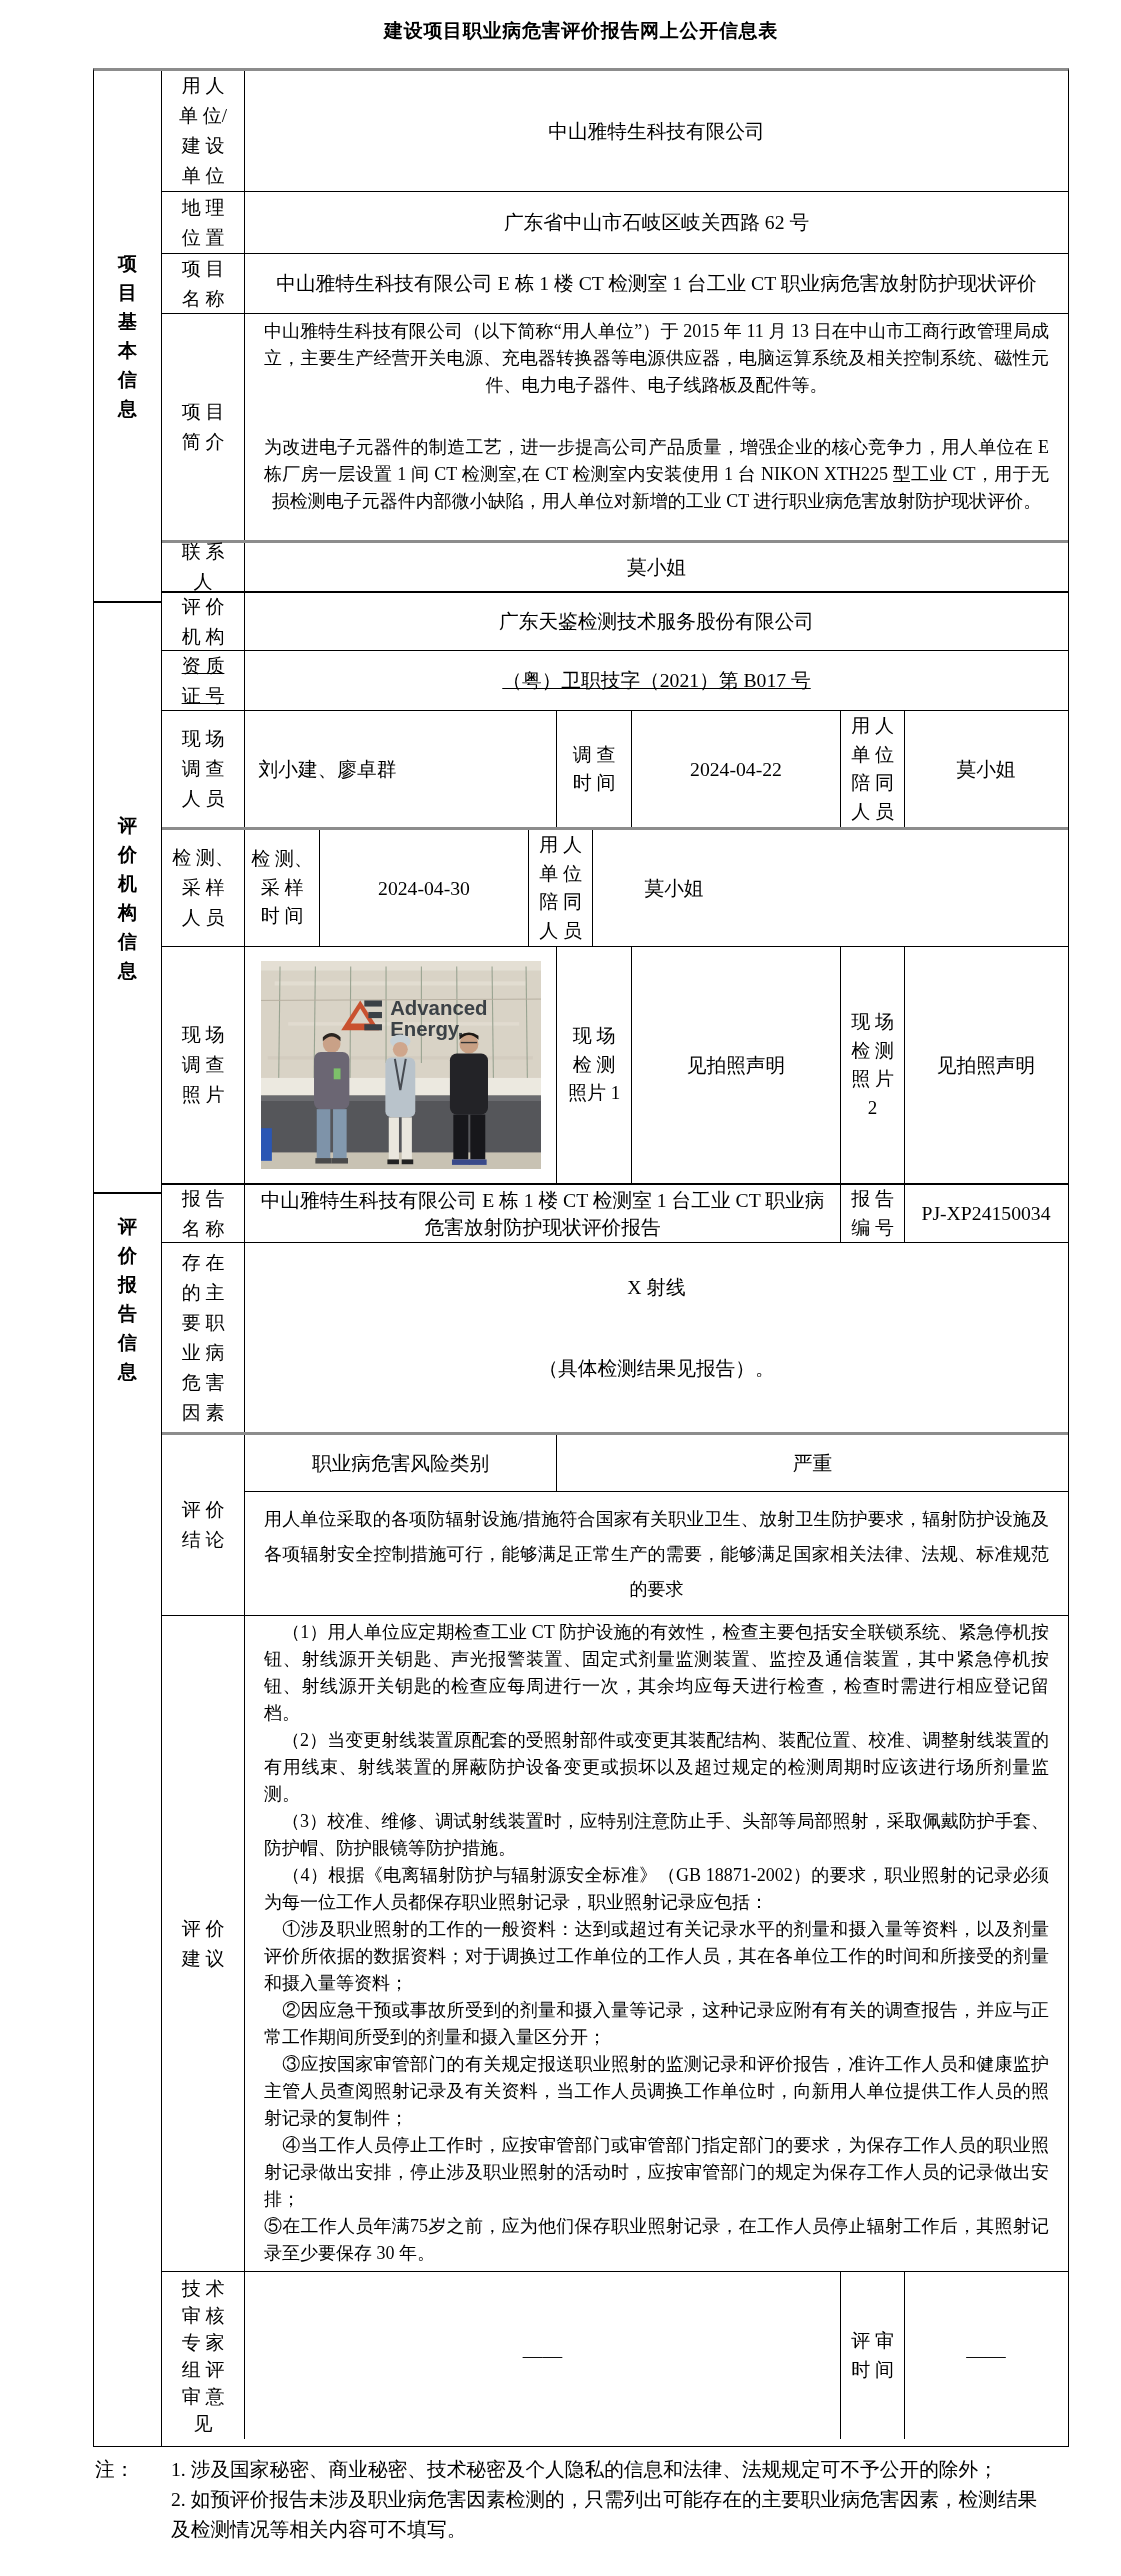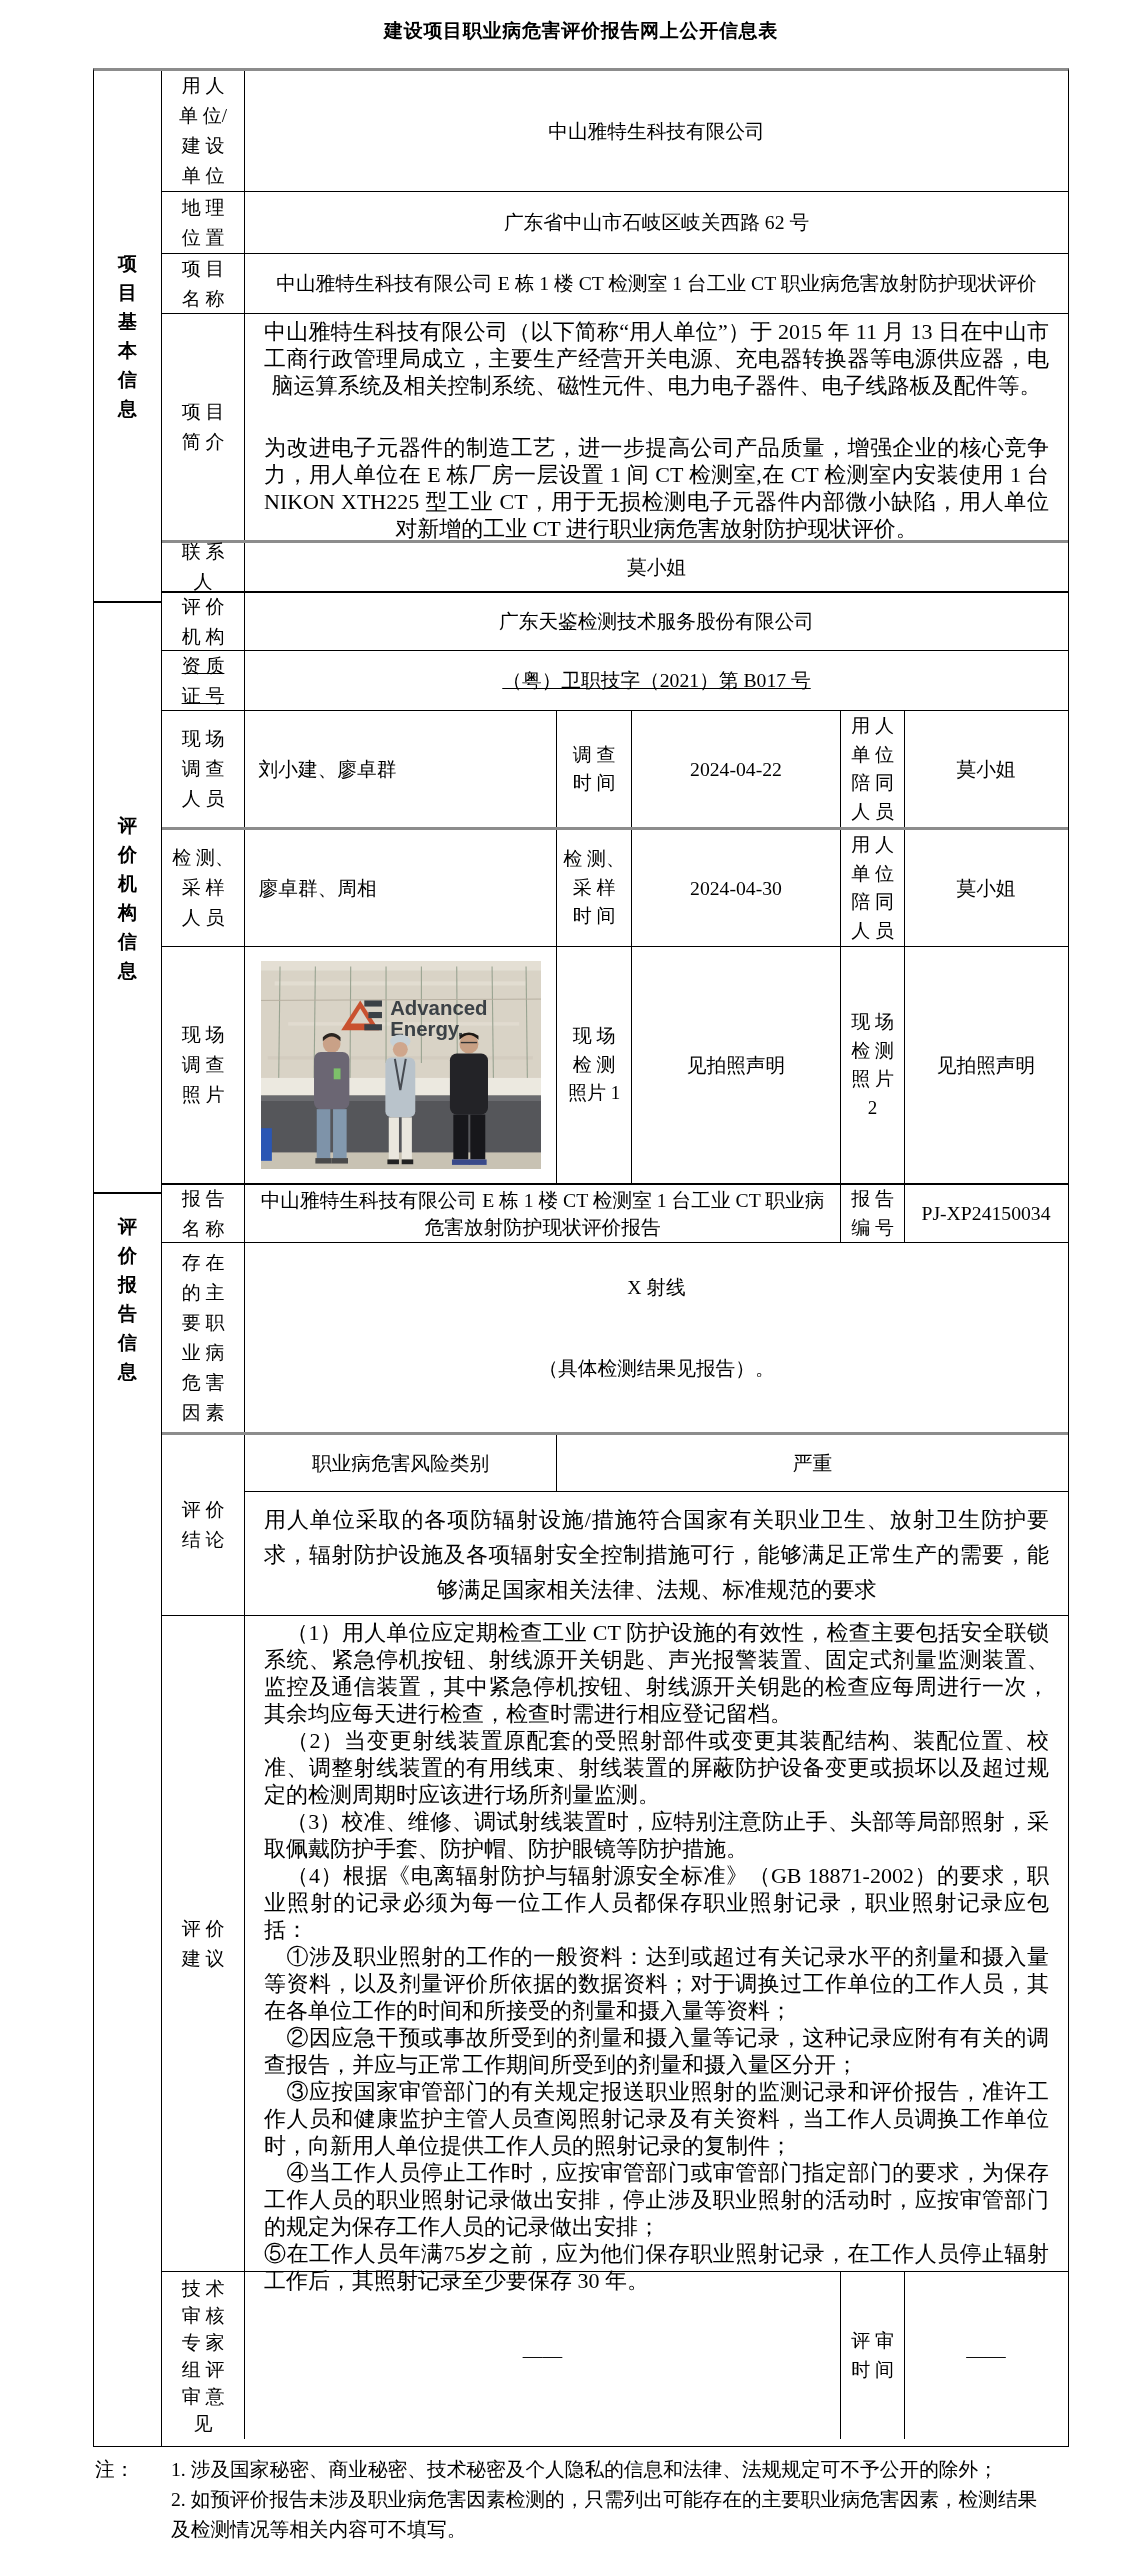--- a/index.html
+++ b/index.html
@@ -35,21 +35,21 @@
        justify-content:center;align-items:center;text-align:center;font-size:19px;
        line-height:28.5px;white-space:pre-line;}
   .w460{width:312px;flex:0 0 312px;}
   .w110{width:75px;flex:0 0 75px;}
   .w308{width:209px;flex:0 0 209px;}
   .w95{width:64px;flex:0 0 64px;}
   .w238{width:162px;flex:0 0 162px;}
   .w878{width:596px;flex:0 0 596px;}
   .left-pad{justify-content:flex-start;text-align:left;padding-left:13.6px;}
   
-  .para-cell{box-sizing:border-box;padding:4.1px 19px;font-size:22px;}
+  .para-cell{box-sizing:border-box;padding:4.1px 19px;font-size:18px;}
   .para-cell p{margin:0;text-align:justify;text-align-last:center;line-height:27px;}
   .intro-cell p + p{margin-top:35px;}
   .conclusion-cell{padding-top:9.5px;}
   .conclusion-cell p{line-height:35px;}
   .sugg-cell{padding-top:3.4px;}
   .sugg-cell p{margin:0;text-align:justify;text-align-last:left;line-height:27px;}
   .hazard-cell{flex-direction:column;justify-content:flex-start;padding-top:30px;gap:52px;}
   .two-line-name{padding:0 9.5px;}
   
   .photo-wrap{justify-content:center;align-items:center;}
@@ -148,21 +148,20 @@
 单 位
 陪 同
 人 员</div>
       <div class="cell w238">莫小姐</div>
     </div>
 
     <div class="row" style="height:117px;">
       <div class="lab">检 测、
 采 样
 人 员</div>
-      <div class="cell b w460 left-pad">廖卓群、周相</div>
       <div class="minor-lab w110">检 测、
 采 样
 时 间</div>
       <div class="cell b w308">2024-04-30</div>
       <div class="minor-lab w95">用 人
 单 位
 陪 同
 人 员</div>
       <div class="cell w238">莫小姐</div>
     </div>

